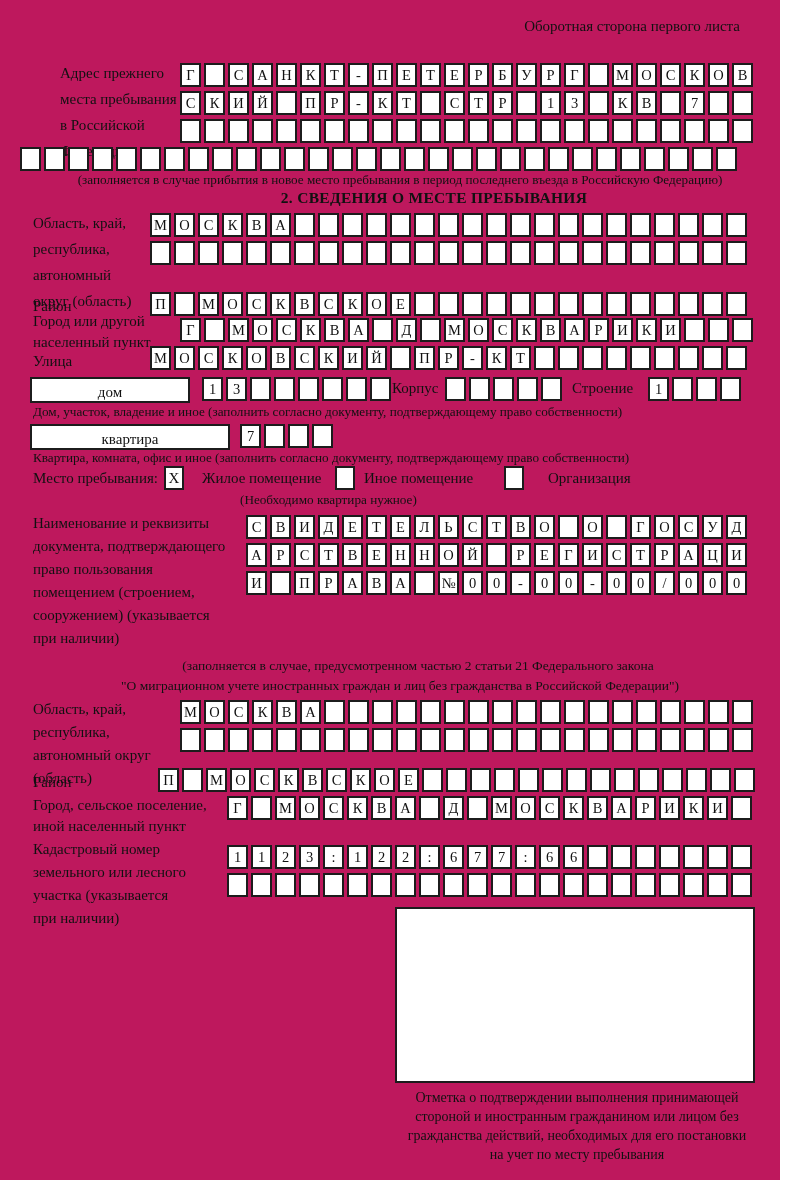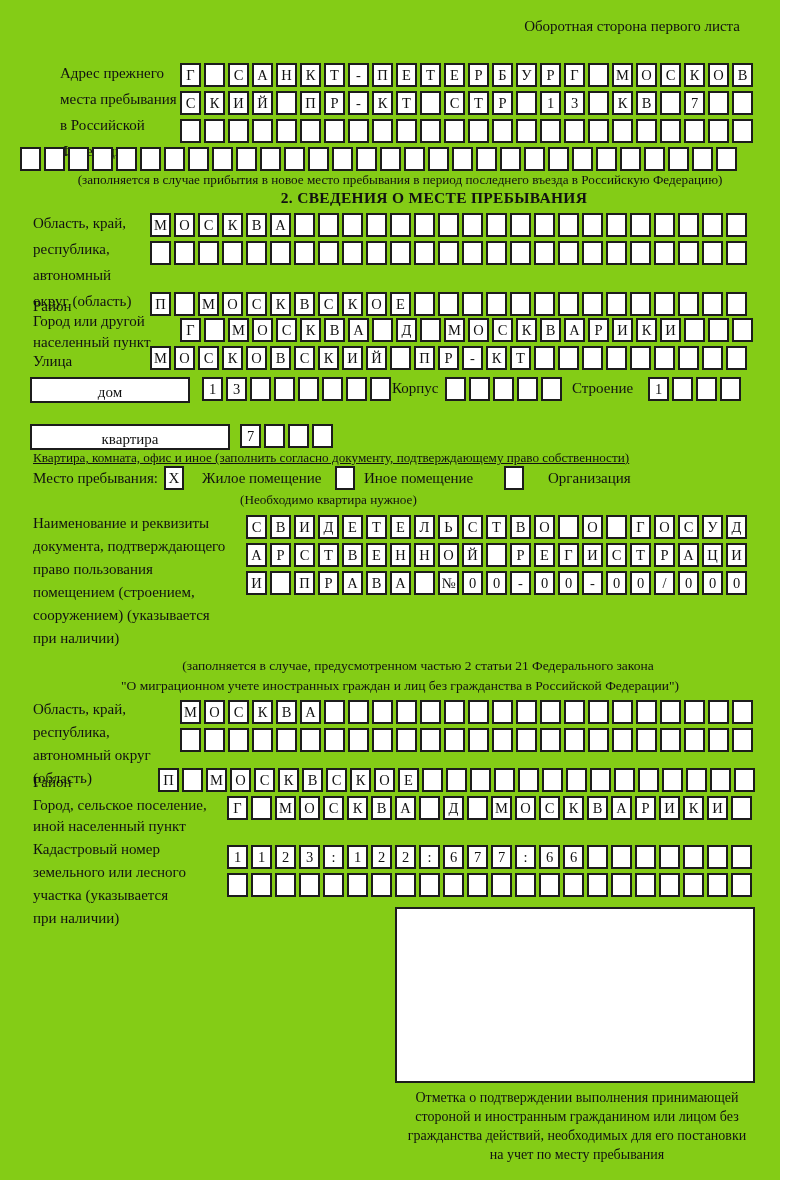--- a/index.html
+++ b/index.html
@@ -1,18 +1,18 @@
 <!DOCTYPE html>
 <html><head>
 <meta charset="utf-8">
 <style>
   * { box-sizing: border-box; margin: 0; padding: 0; }
   html,body { background:#ffffff; }
   body { font-family: "Liberation Serif", "DejaVu Serif", serif; color:#111; }
-  .form { position: relative; width: 780px; height: 1180px; background:#84cc16; overflow: hidden; }
+  .form { position: relative; width: 780px; height: 1180px; background:#be185d; overflow: hidden; }
   .abs { position: absolute; }
   .lbl { font-size: 15px; line-height: 26px; white-space: pre-line; }
   .lh23 { line-height: 23px; }
   .lh21 { line-height: 21px; }
   .cellrow { display: flex; gap: 3px; }
   .cell { flex: 0 0 auto; width: 21px; height: 24px; border: 2px solid #1c1c1c;
           font-size: 14.5px; line-height: 20px; text-align: center; background:#fff; }
   .fieldbox { border: 2px solid #1c1c1c; height: 26px; display: flex; align-items: flex-end;
               justify-content: center; font-size: 15px; background:#fff; }
   .checkbox { width: 20px; height: 24px; border: 2px solid #1c1c1c; text-align: center;
@@ -317,31 +317,32 @@
       <div class="cell"></div>
       <div class="cell"></div>
     </div>
   <div class="abs" style="top:380px;left:572px;font-size:15px;">Строение</div>
   <div class="abs cellrow" style="top:377px;left:648px;">
       <div class="cell">1</div>
       <div class="cell"></div>
       <div class="cell"></div>
       <div class="cell"></div>
     </div>
+  <div class="abs note" style="top:404px;left:33px;">Дом, участок, владение и иное (заполнить согласно документу, подтверждающему право собственности)</div>
 
   <div class="abs fieldbox" style="top:424px;left:30px;width:200px;">
     <span>квартира</span>
   </div>
   <div class="abs cellrow" style="top:424px;left:240px;">
       <div class="cell">7</div>
       <div class="cell"></div>
       <div class="cell"></div>
       <div class="cell"></div>
     </div>
-  <div class="abs note" style="top:450px;left:33px;text-decoration:underline;">Квартира, комната, офис и иное (заполнить согласно документу, подтверждающему право собственности)</div>
+  <div class="abs note" style="top:450px;left:33px;">Квартира, комната, офис и иное (заполнить согласно документу, подтверждающему право собственности)</div>
 
   <div class="abs" style="top:470px;left:33px;font-size:15px;">Место пребывания:</div>
   <div class="abs checkbox" style="top:466px;left:164px;">X</div>
   <div class="abs opt" style="top:470px;left:202px;">Жилое помещение</div>
   <div class="abs checkbox" style="top:466px;left:335px;"></div>
   <div class="abs opt" style="top:470px;left:364px;">Иное помещение</div>
   <div class="abs checkbox" style="top:466px;left:504px;"></div>
   <div class="abs opt" style="top:470px;left:548px;">Организация</div>
   <div class="abs note" style="top:492px;left:240px;">(Необходимо квартира нужное)</div>
 

